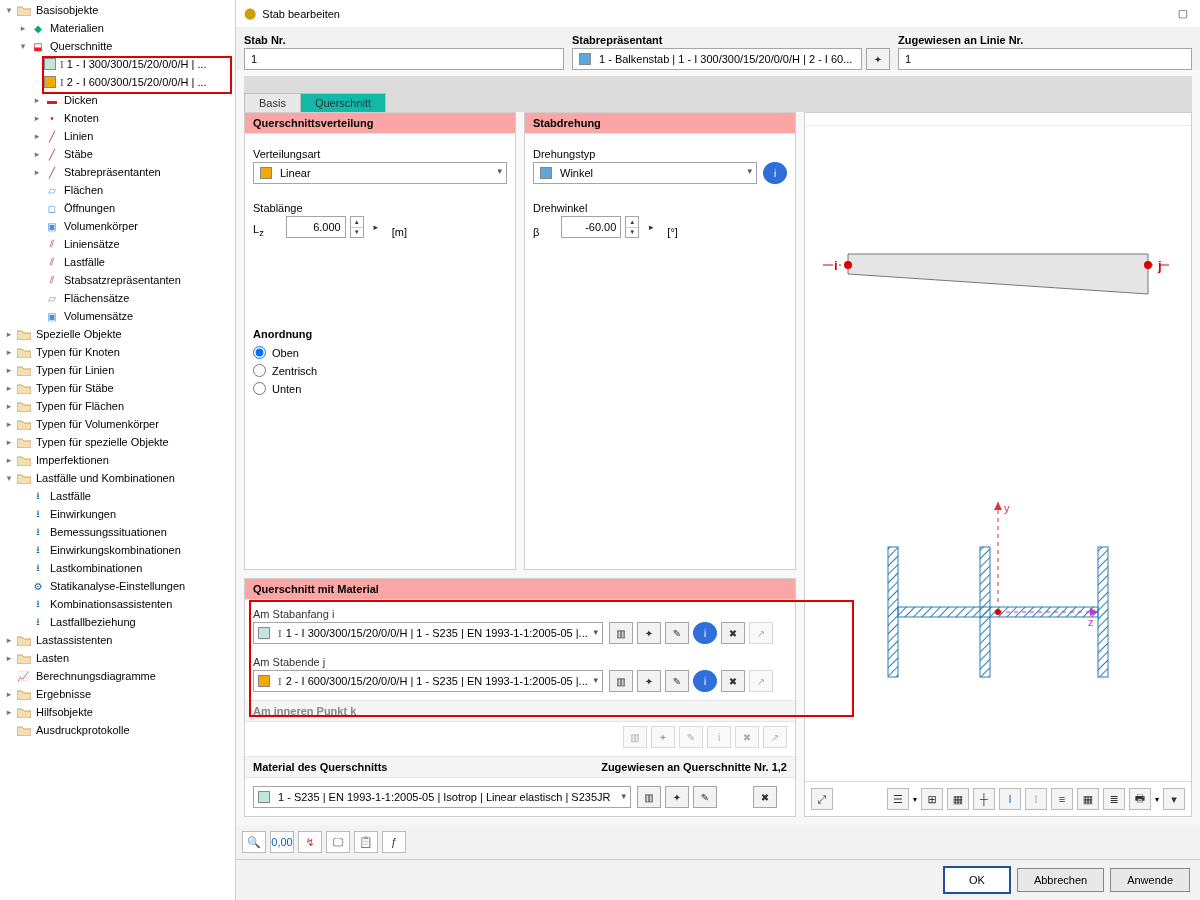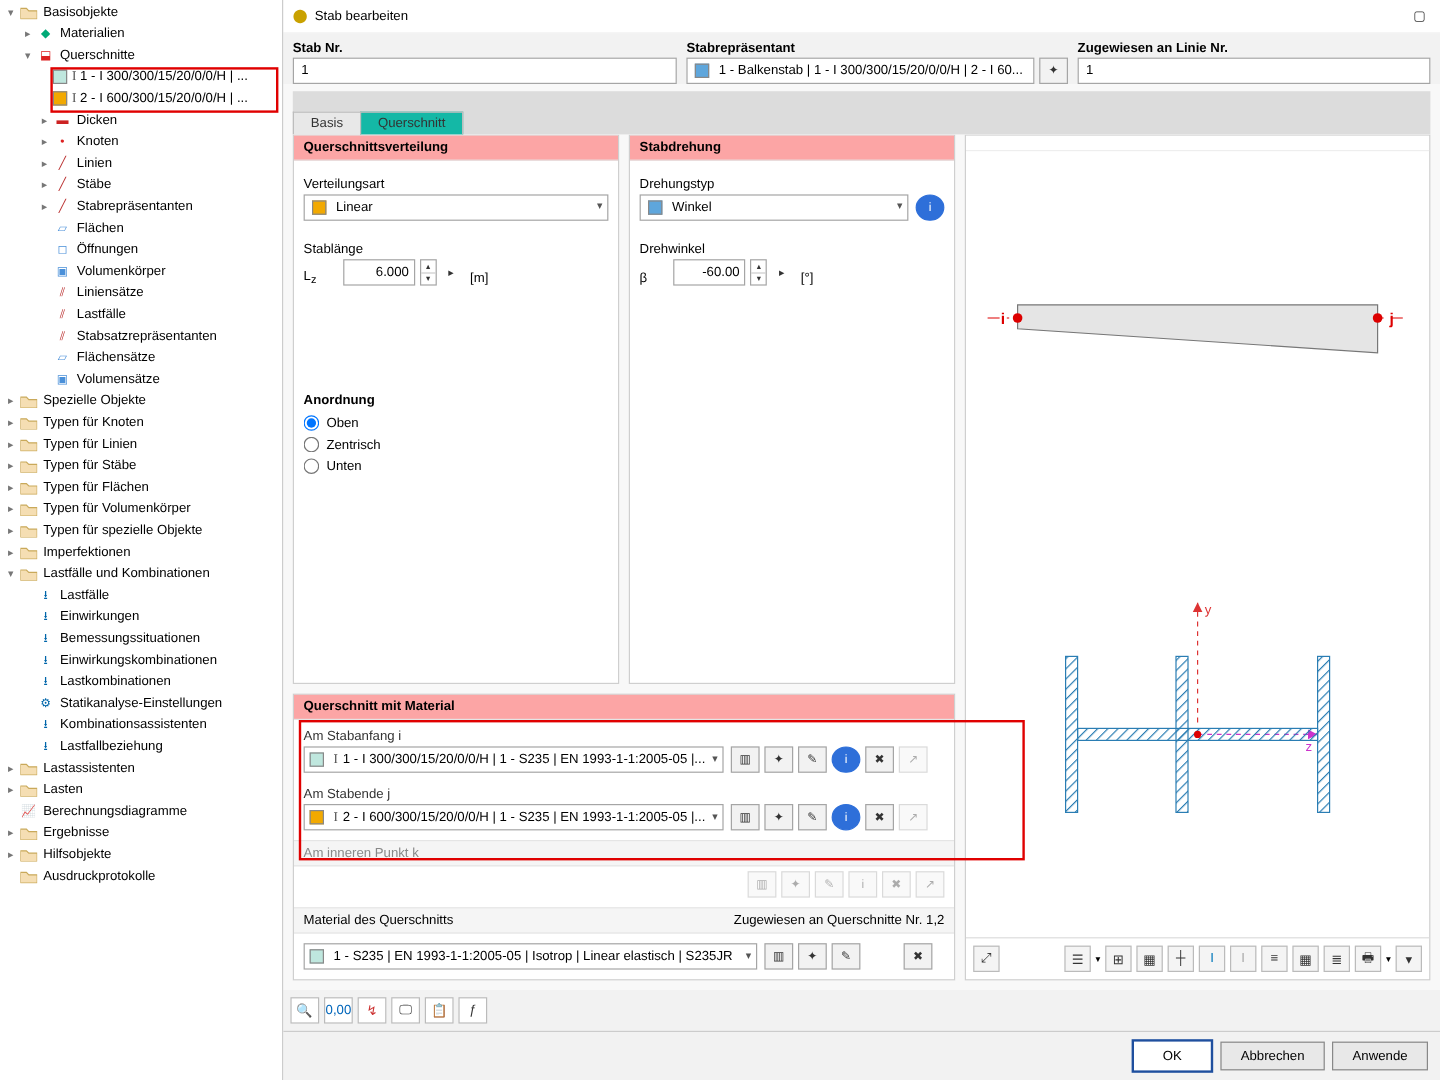--- a/index.html
+++ b/index.html
@@ -41,21 +41,21 @@
 .spin-group{display:inline-flex;align-items:flex-end;gap:4px}
 .spin{width:60px;height:22px;border:1px solid #a5a5a5;text-align:right;padding-right:4px;display:inline-flex;align-items:center;justify-content:flex-end;background:#fff}
 .spin-arrows{width:14px;height:22px;border:1px solid #a5a5a5;display:flex;flex-direction:column}
 .spin-arrows span{flex:1;display:flex;align-items:center;justify-content:center;font-size:7px;color:#333;border-bottom:1px solid #ccc}
 .spin-arrows span:last-child{border-bottom:none}
 .play{width:16px;height:22px;display:flex;align-items:center;justify-content:center;font-size:9px;color:#333}
 .unit{margin-left:4px}
 .sub-title{font-weight:600;margin-top:14px;margin-bottom:6px}
 .radio-opt{display:flex;align-items:center;gap:6px;margin:5px 0}
 .radio-opt input{margin:0}
-.section-h{background:#f5f5f5;padding:4px 8px;font-weight:400;border-top:1px solid #e5e5e5;border-bottom:1px solid #e5e5e5}
+.section-h{background:#f5f5f5;padding:4px 8px;font-weight:700;border-top:1px solid #e5e5e5;border-bottom:1px solid #e5e5e5}
 .qs-block{padding:8px;position:relative}
 .qs-label{font-size:11px;color:#333;margin-bottom:2px}
 .qs-combo{height:22px;border:1px solid #a5a5a5;background:#fff;display:flex;align-items:center;padding:0 4px;gap:4px;position:relative;width:350px}
 .qs-combo .caret{position:absolute;right:4px;top:4px;color:#555;font-size:9px}
 .btn-row{display:flex;gap:4px;margin-left:6px}
 .tool-btn{width:24px;height:22px;border:1px solid #a5a5a5;background:#f2f2f2;display:flex;align-items:center;justify-content:center;font-size:10px;color:#333}
 .tool-btn.info{background:#2e6fd9;color:#fff;border-color:#2e6fd9;border-radius:50%}
 .tool-btn.disabled{opacity:0.4}
 .viewer{flex:1;display:flex;flex-direction:column;background:#fff;border:1px solid #cfcfcf}
 .viewer-h{padding:6px 10px;border-bottom:1px solid #eee;font-size:11px}

